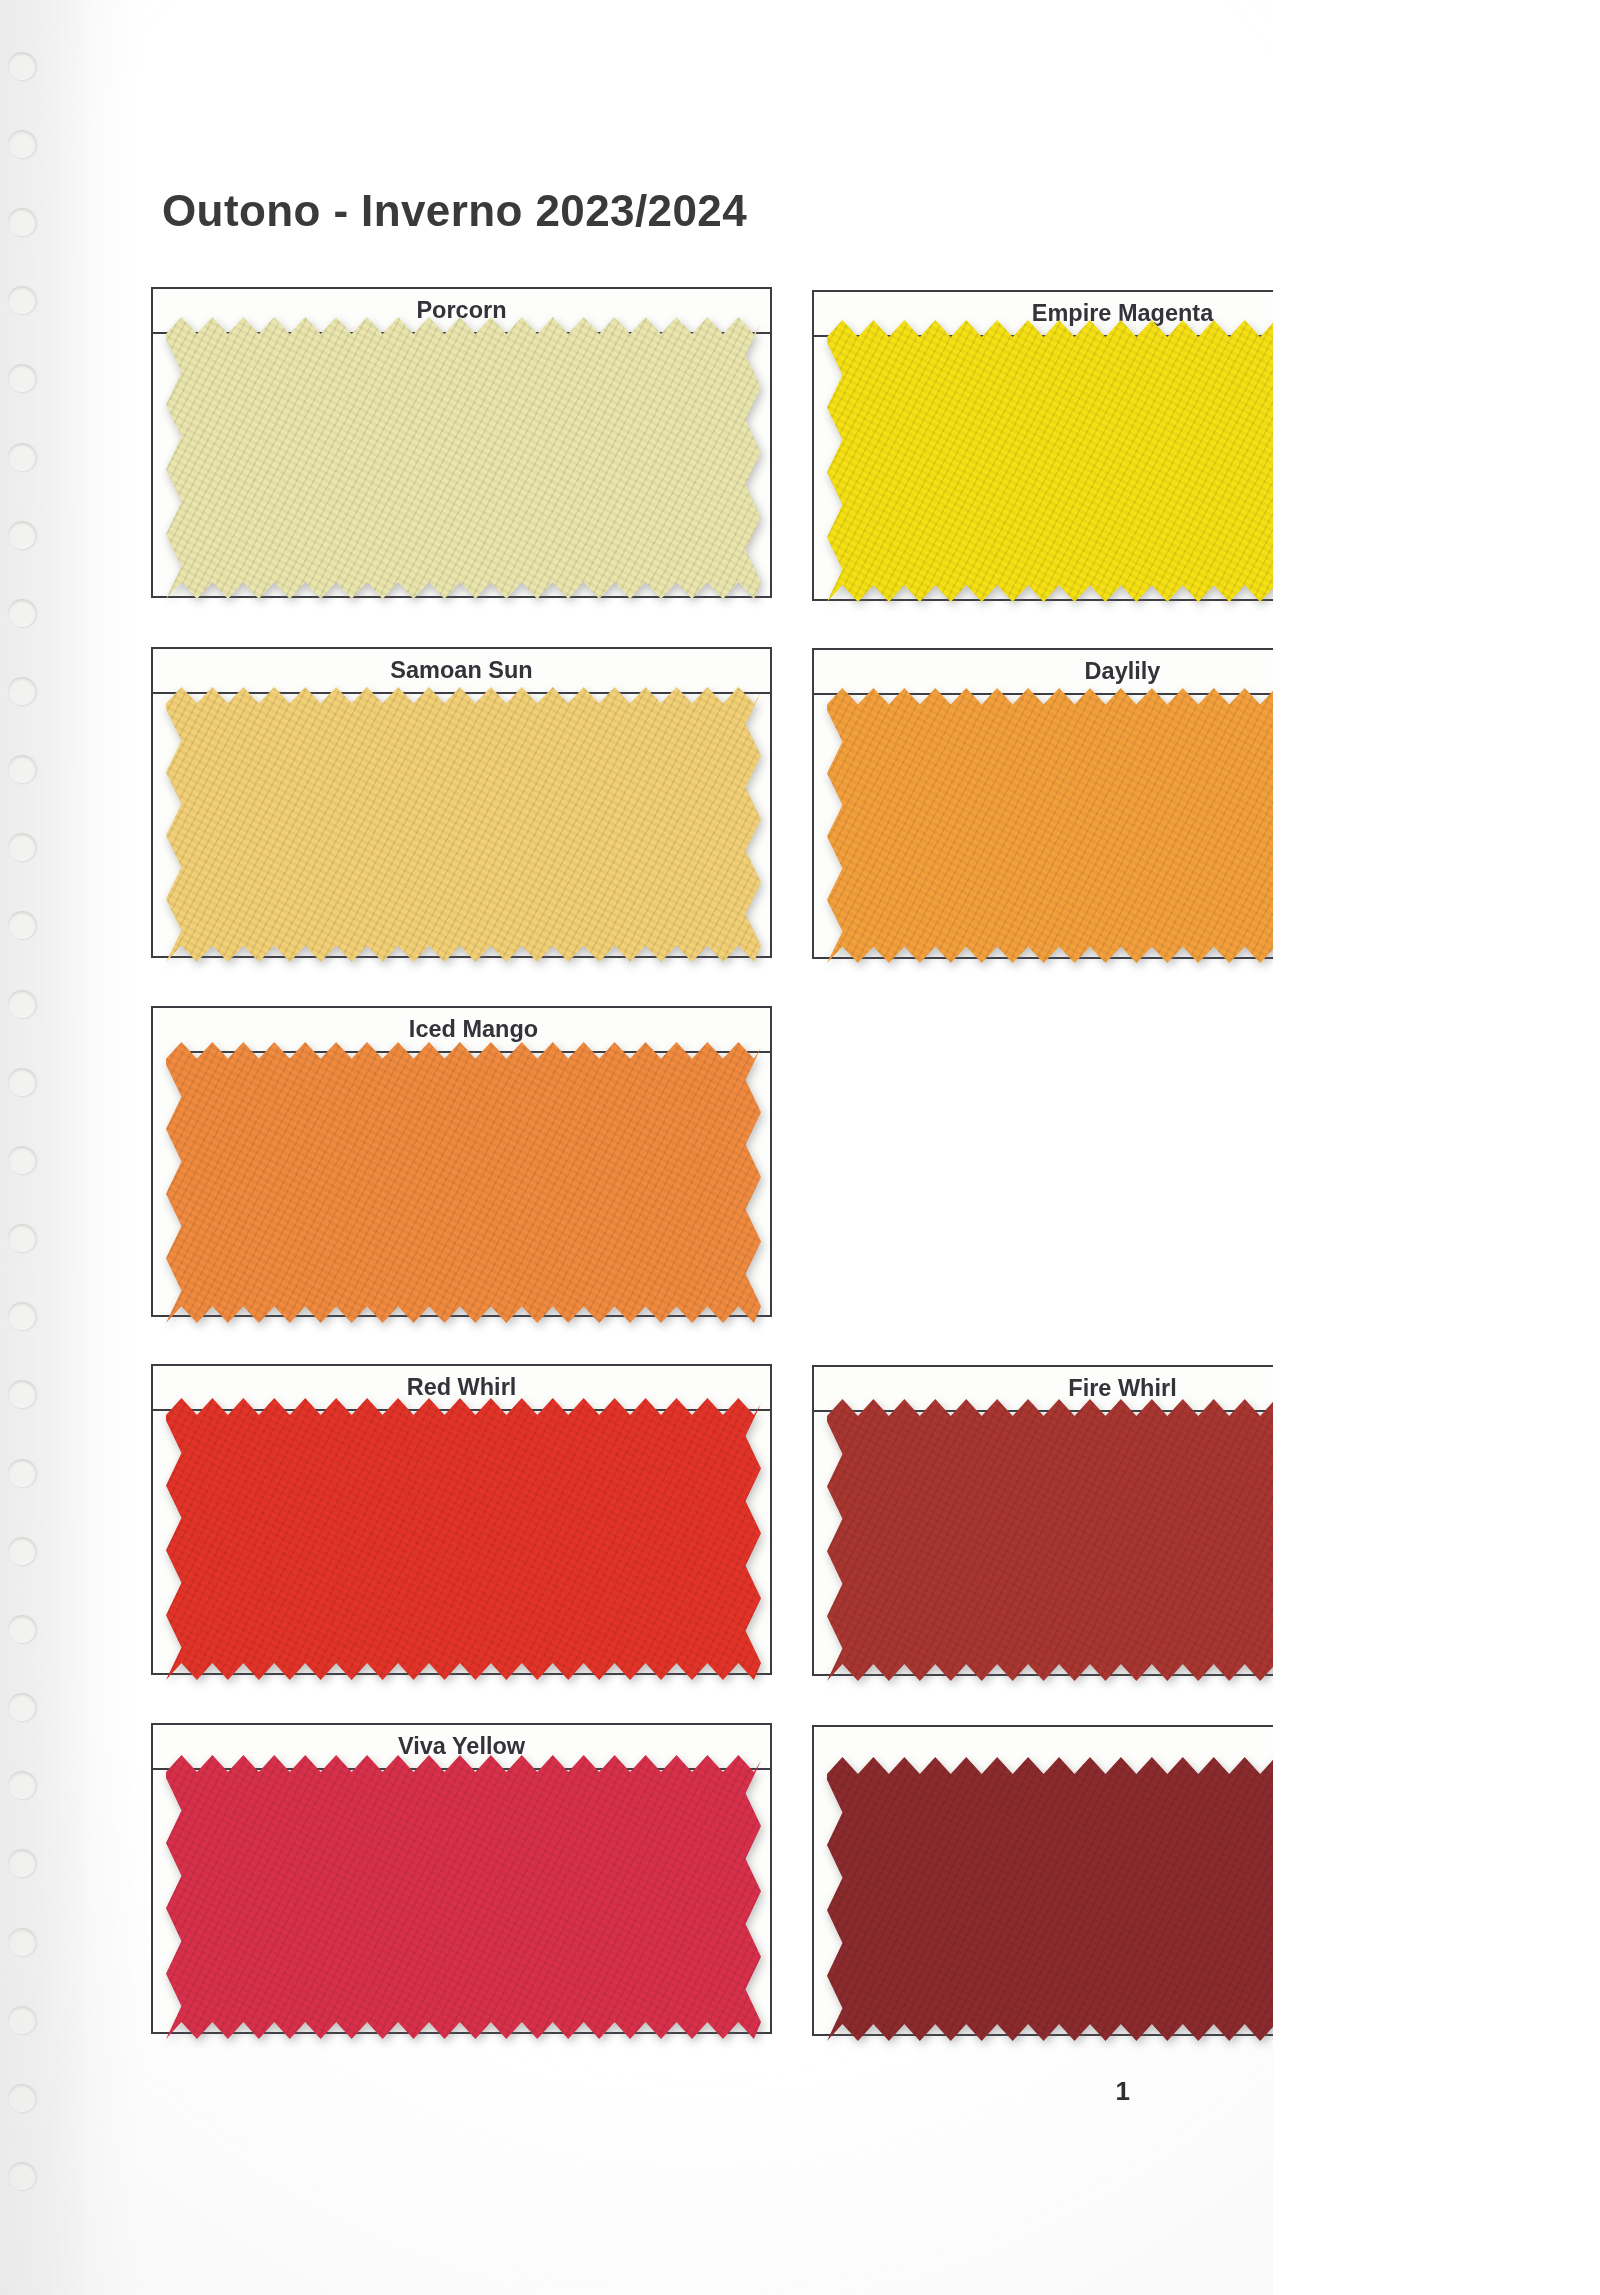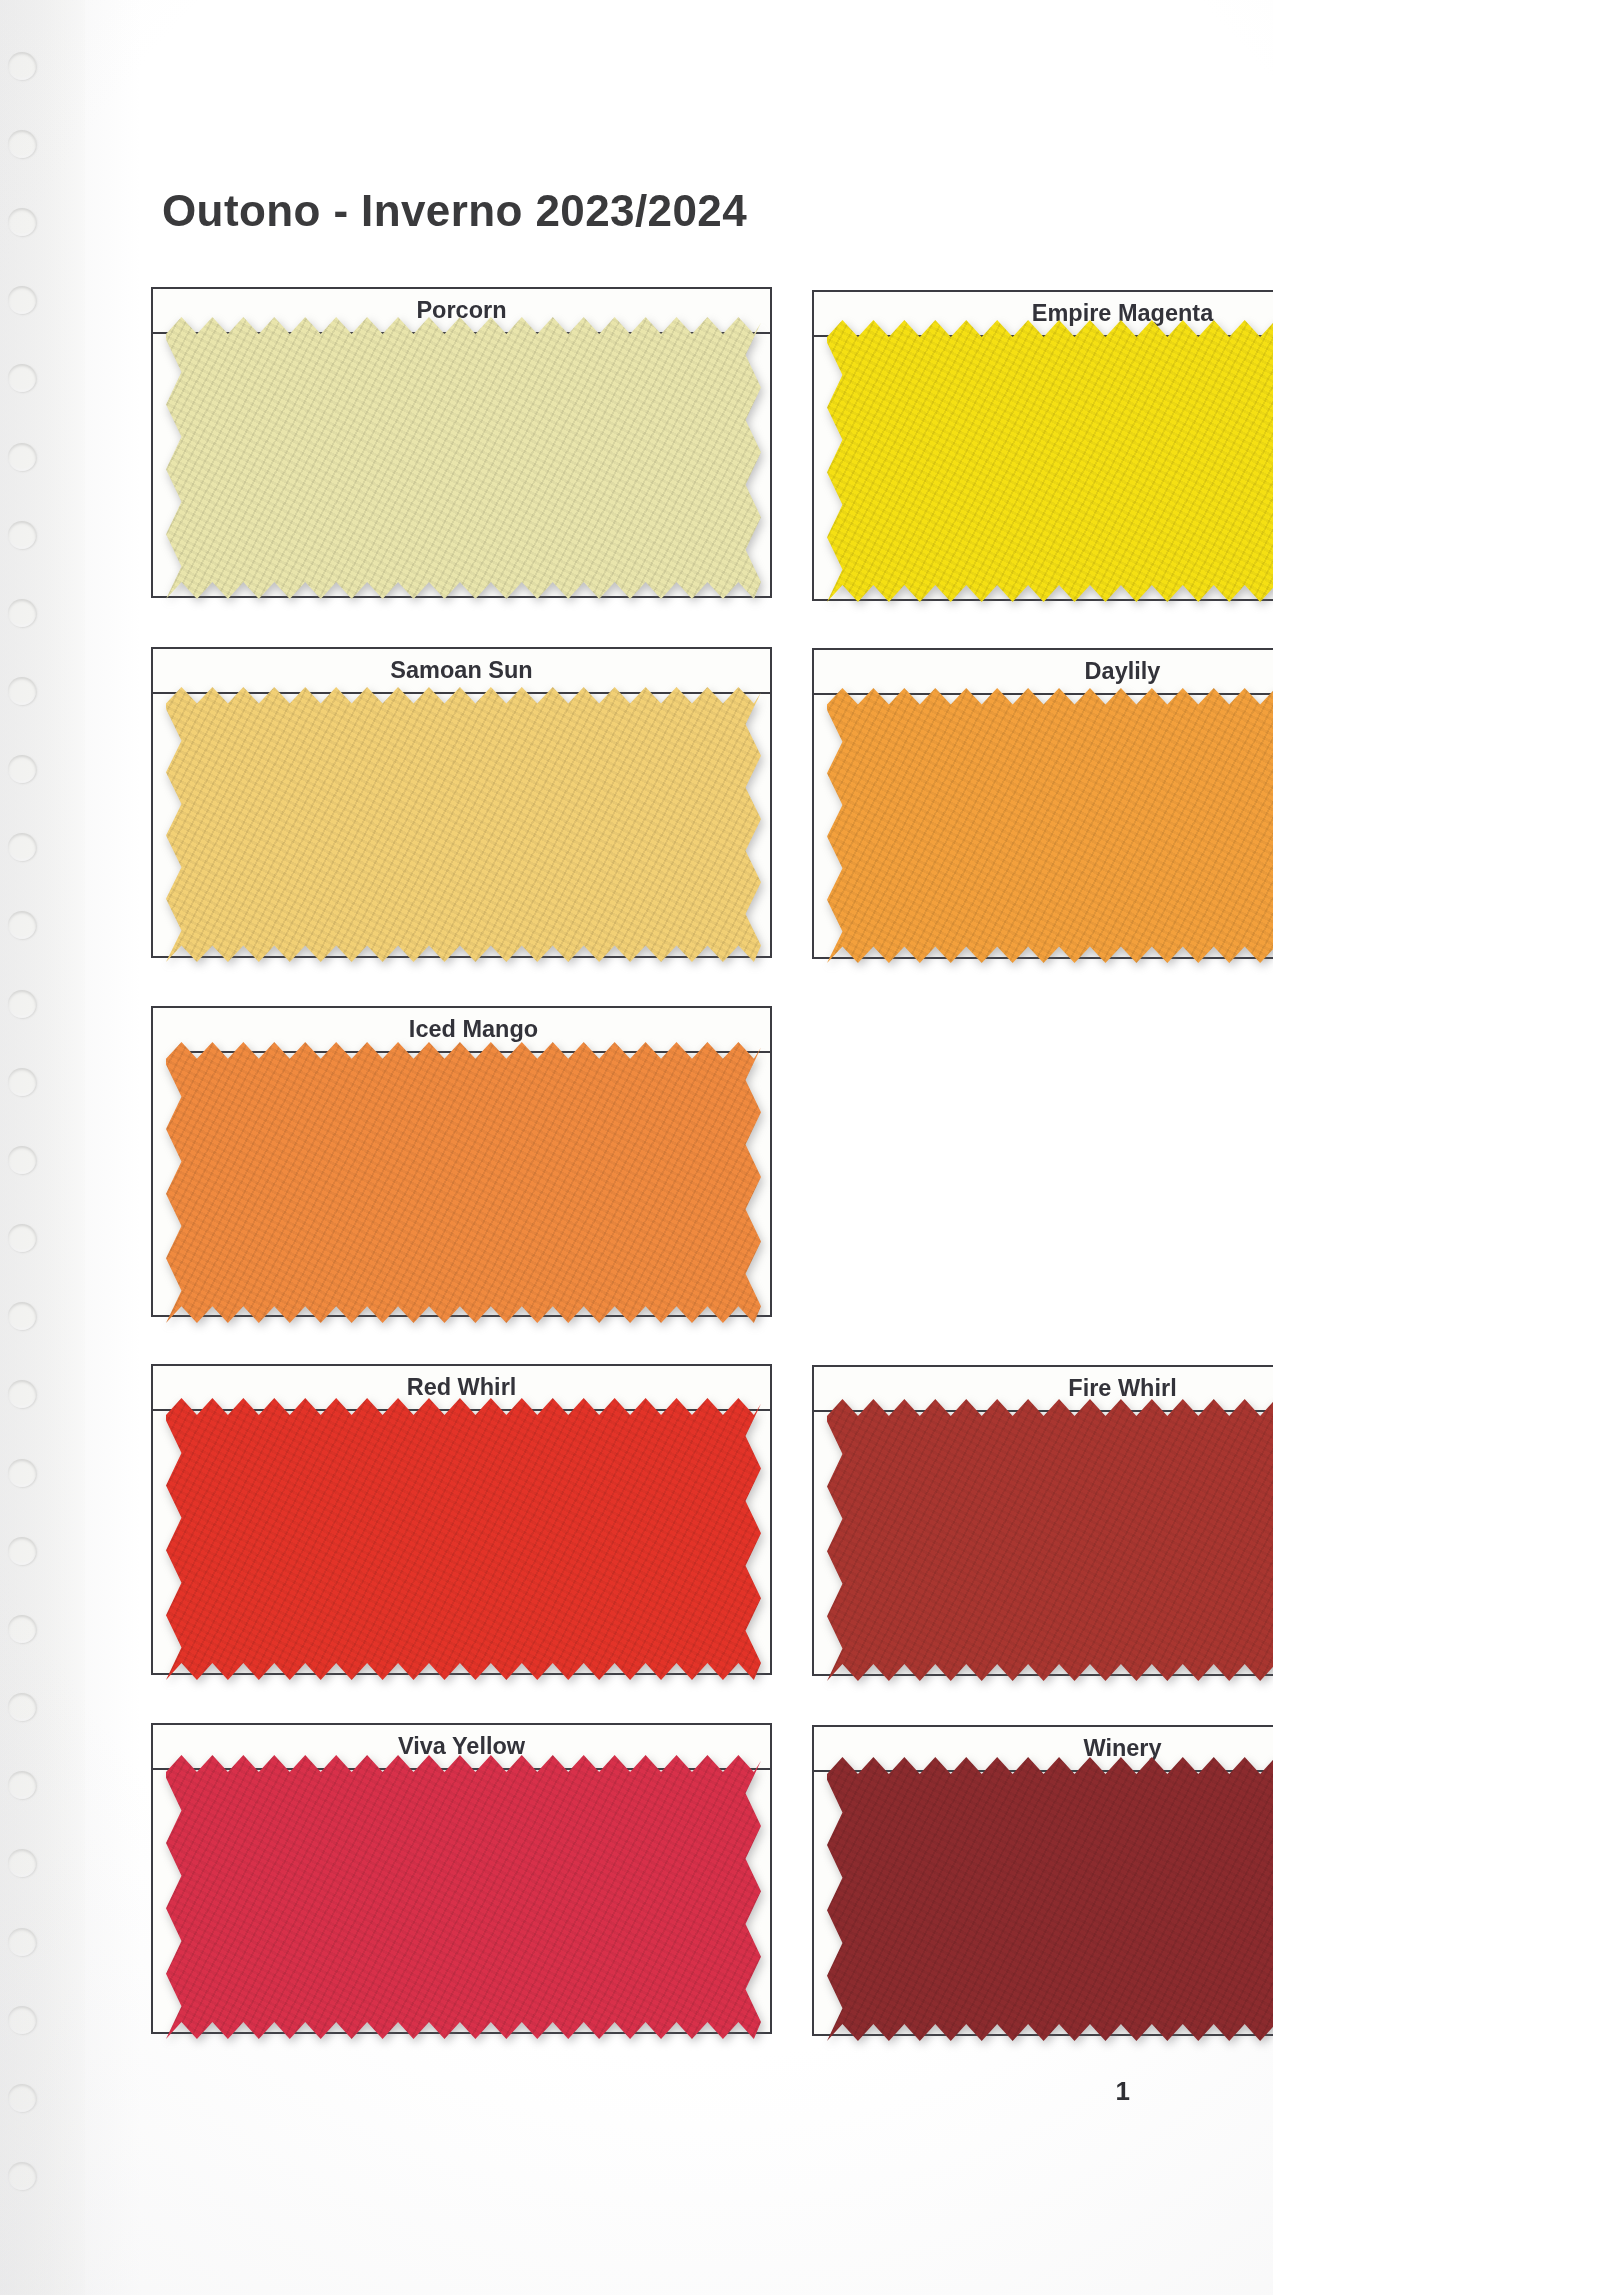--- a/index.html
+++ b/index.html
@@ -266,21 +266,20 @@
           <div class="swatch" style="background: rgb(169, 54, 48);"></div>
         </div>
       </div>
       <div class="cell col-left row-5">
         <div class="cell-label">Viva Yellow</div>
         <div class="swatch-wrap">
           <div class="swatch" style="background: rgb(216, 48, 74);"></div>
         </div>
       </div>
       <div class="cell col-right row-5">
-        <div class="cell-label">Winery</div>
         <div class="swatch-wrap">
           <div class="swatch" style="background: rgb(140, 43, 46);"></div>
         </div>
       </div>
     </div>
 
   <div class="page-number">1</div>
 
 </div>
 

